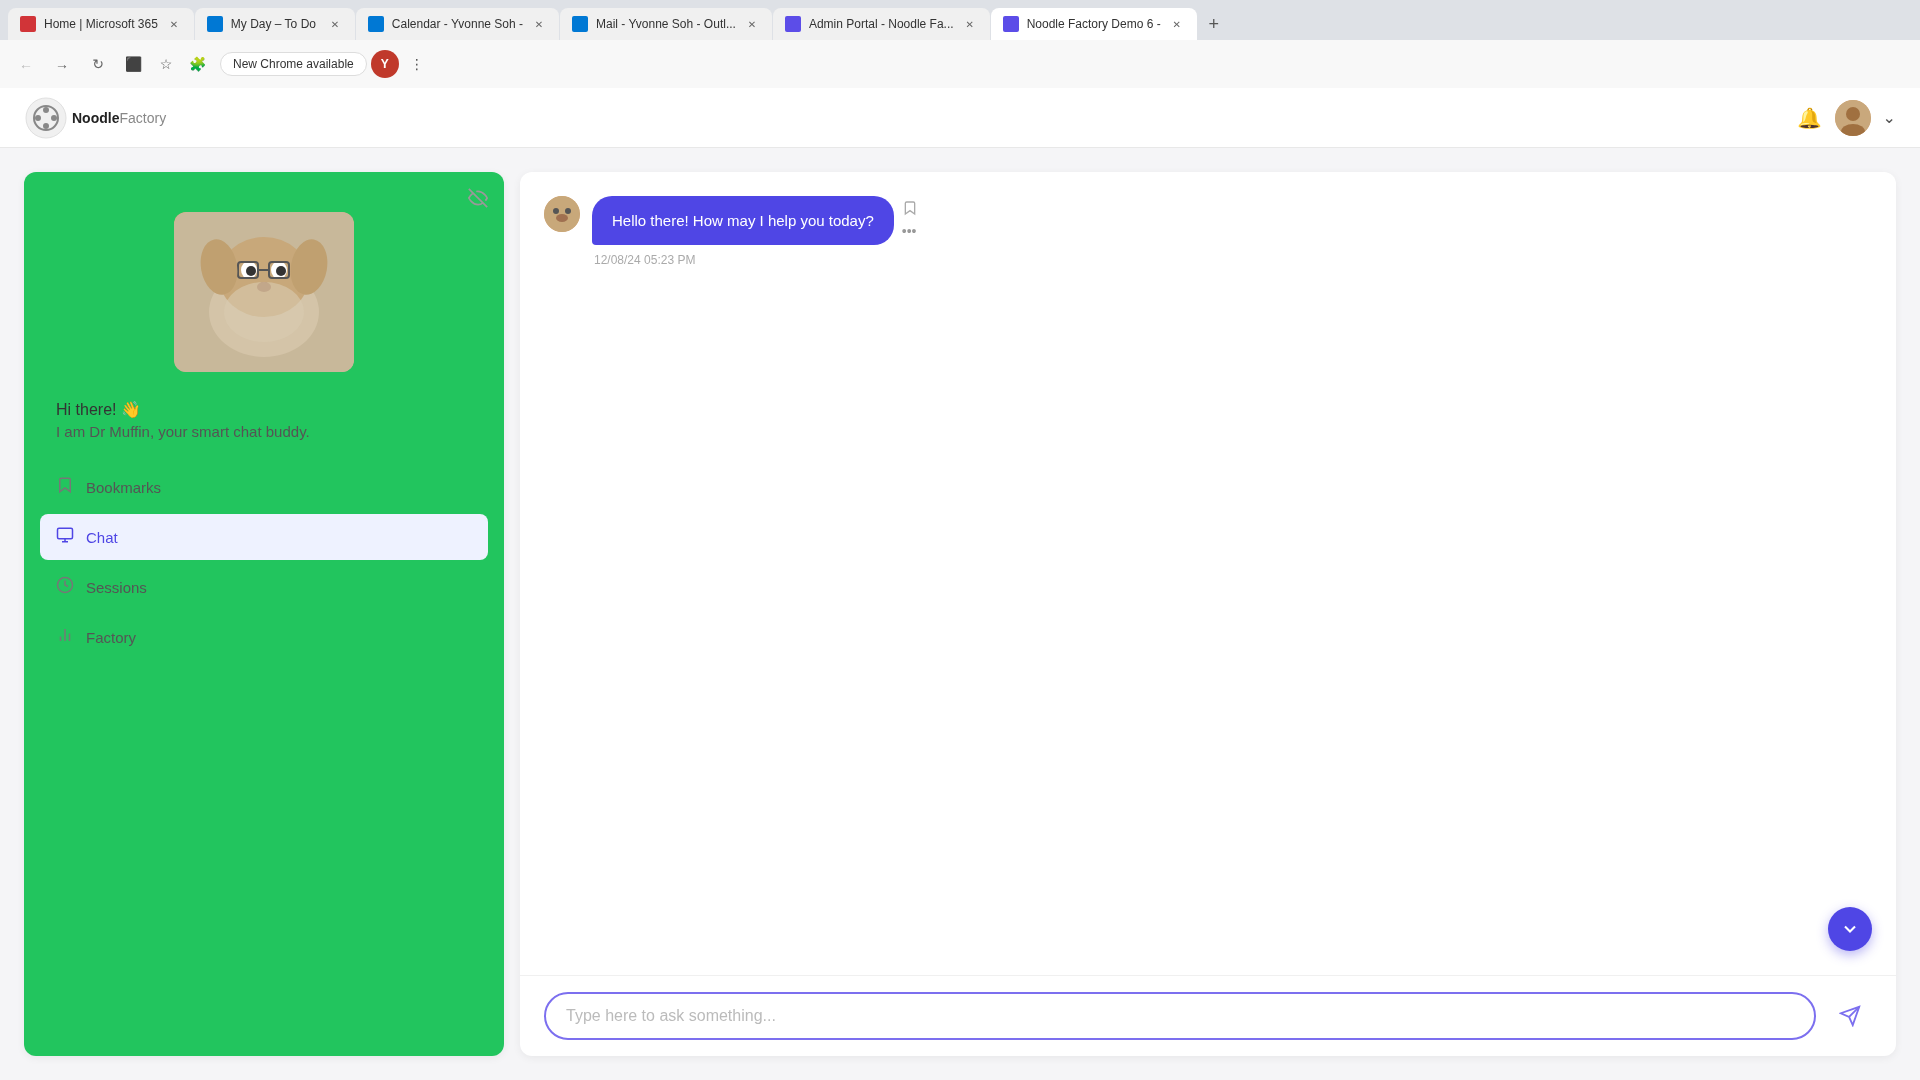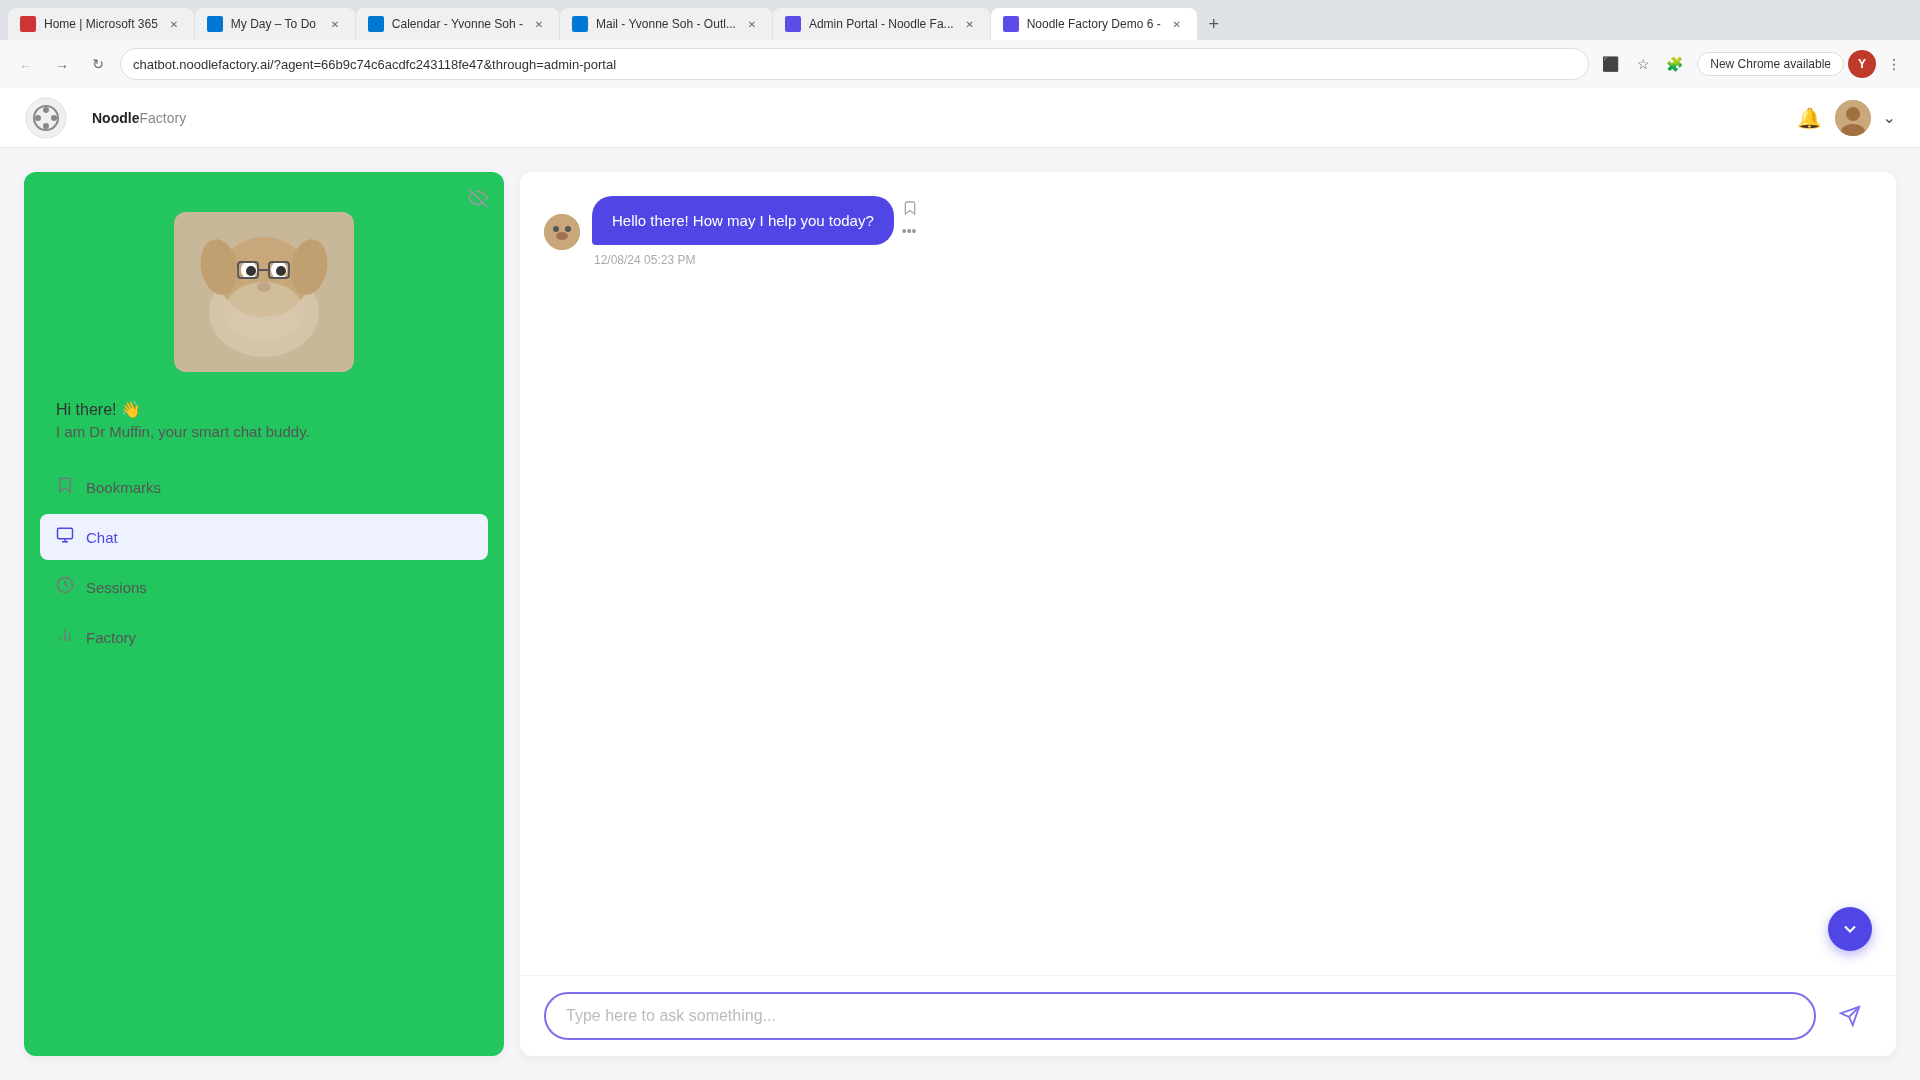--- a/index.html
+++ b/index.html
@@ -22,21 +22,21 @@
     .nav-actions { display: flex; align-items: center; gap: 4px; }
     .nav-action-btn { width: 28px; height: 28px; border-radius: 50%; display: flex; align-items: center; justify-content: center; cursor: pointer; color: #555; font-size: 14px; }
     .new-chrome-badge { background: #fff; border-radius: 20px; padding: 4px 12px; font-size: 12px; color: #333; cursor: pointer; white-space: nowrap; border: 1px solid #ddd; margin-left: 4px; }
     .profile-circle { width: 28px; height: 28px; border-radius: 50%; background: #c0392b; display: flex; align-items: center; justify-content: center; color: white; font-size: 12px; font-weight: bold; cursor: pointer; }
 
     
     .page-content { background: #f5f5f7; width: 100%; height: calc(1080px - 88px); display: flex; flex-direction: column; }
 
     
     .top-nav { height: 60px; background: #fff; display: flex; align-items: center; padding: 0 24px; border-bottom: 1px solid #e8e8e8; }
-    .logo-area { display: flex; align-items: center; gap: 24px; }
+    .logo-area { display: flex; align-items: center; gap: 4px; }
     .top-nav-right { margin-left: auto; display: flex; align-items: center; gap: 12px; }
     .bell-icon { font-size: 20px; color: #555; cursor: pointer; position: relative; }
     .user-avatar { width: 36px; height: 36px; border-radius: 50%; background: #d4a574; overflow: hidden; cursor: pointer; }
     .chevron-down { font-size: 16px; color: #555; cursor: pointer; }
 
     
     .main-layout { display: flex; flex: 1; gap: 0; padding: 24px; gap: 16px; height: calc(1080px - 88px - 60px); }
 
     
     .left-panel { width: 480px; background: #22c55e; border-radius: 12px; padding: 0; display: flex; flex-direction: column; position: relative; box-shadow: 0 2px 8px rgba(0,0,0,0.06); }
@@ -49,21 +49,21 @@
 
     
     .nav-menu { padding: 8px 16px 16px; display: flex; flex-direction: column; gap: 4px; }
     .menu-item { display: flex; align-items: center; gap: 12px; padding: 12px 16px; border-radius: 8px; cursor: pointer; font-size: 15px; color: #555; }
     .menu-item.active { background: #eef2ff; color: #4f46e5; }
     .menu-icon { font-size: 16px; flex-shrink: 0; }
 
     
     .right-panel { flex: 1; background: #fff; border-radius: 12px; display: flex; flex-direction: column; box-shadow: 0 2px 8px rgba(0,0,0,0.06); overflow: hidden; }
     .chat-area { flex: 1; padding: 24px 24px; overflow-y: auto; position: relative; }
-    .message-row { display: flex; align-items: center; gap: 12px; margin-bottom: 8px; }
+    .message-row { display: flex; align-items: flex-start; gap: 12px; margin-bottom: 8px; }
     .bot-avatar { width: 36px; height: 36px; border-radius: 50%; background: #d4a574; flex-shrink: 0; overflow: hidden; display: flex; align-items: center; justify-content: center; }
     .message-content { display: flex; flex-direction: column; gap: 4px; }
     .bubble-row { display: flex; align-items: flex-start; gap: 8px; }
     .message-bubble { background: #4f46e5; color: white; padding: 14px 20px; border-radius: 20px 20px 20px 4px; font-size: 15px; max-width: 500px; line-height: 1.4; }
     .message-actions { display: flex; flex-direction: column; gap: 4px; padding-top: 4px; }
     .action-icon { font-size: 14px; color: #999; cursor: pointer; }
     .message-time { font-size: 12px; color: #aaa; margin-top: 4px; margin-left: 2px; }
 
     
     .scroll-bottom-btn { position: absolute; bottom: 24px; right: 24px; width: 44px; height: 44px; border-radius: 50%; background: #4f46e5; color: white; display: flex; align-items: center; justify-content: center; cursor: pointer; font-size: 18px; box-shadow: 0 4px 12px rgba(79,70,229,0.4); }
@@ -122,23 +122,20 @@
       <div class="tab-favicon tab-favicon-demo"></div>
       <span class="tab-title">Noodle Factory Demo 6 -</span>
       <div class="tab-close">✕</div>
     </div>
     <div class="tab-new">+</div>
   </div>
   <div class="nav-bar">
     <div class="nav-btn disabled">←</div>
     <div class="nav-btn">→</div>
     <div class="nav-btn">↻</div>
-    <div class="address-bar">
-      <span class="address-bar-url">chatbot.noodlefactory.ai/?agent=66b9c74c6acdfc243118fe47&amp;through=admin-portal</span>
-    </div>
     <div class="nav-actions">
       <div class="nav-action-btn">⬛</div>
       <div class="nav-action-btn">☆</div>
       <div class="nav-action-btn">🧩</div>
       <div class="new-chrome-badge">New Chrome available</div>
       <div class="profile-circle">Y</div>
       <div class="nav-action-btn">⋮</div>
     </div>
   </div>
 </div>

